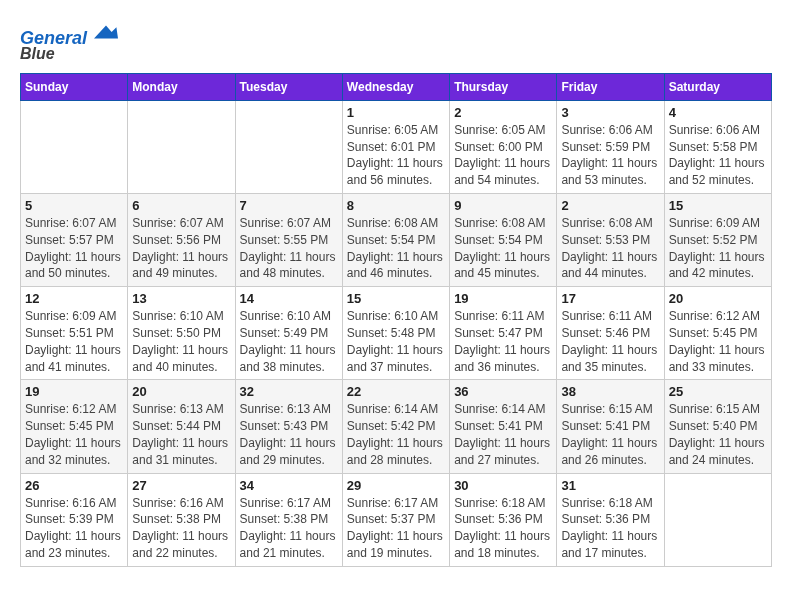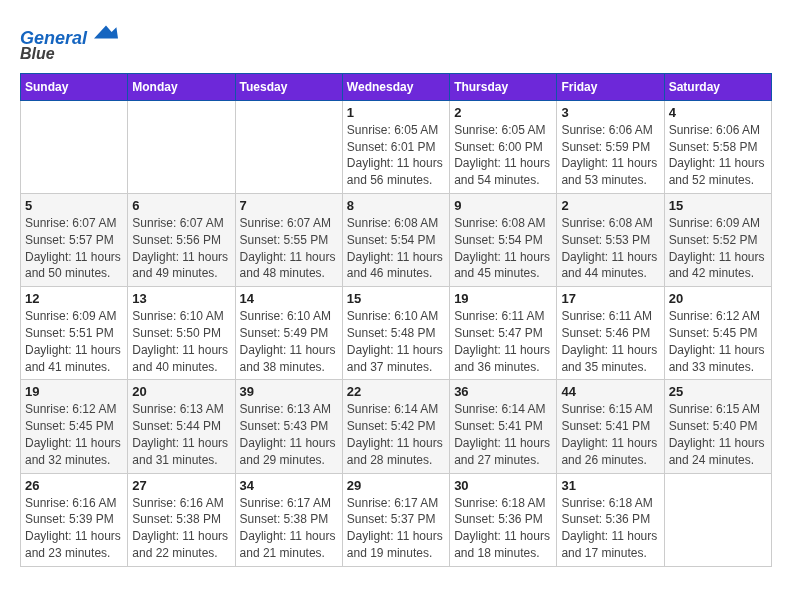--- a/index.html
+++ b/index.html
@@ -211,33 +211,33 @@
       <tr class="row-shaded">
         <td>
           <span class="day-number">19</span>
           <div class="day-info">Sunrise: 6:12 AM<br>Sunset: 5:45 PM<br>Daylight: 11 hours<br>and 32 minutes.</div>
         </td>
         <td>
           <span class="day-number">20</span>
           <div class="day-info">Sunrise: 6:13 AM<br>Sunset: 5:44 PM<br>Daylight: 11 hours<br>and 31 minutes.</div>
         </td>
         <td>
-          <span class="day-number">39</span>
+          <span class="day-number">32</span>
           <div class="day-info">Sunrise: 6:13 AM<br>Sunset: 5:43 PM<br>Daylight: 11 hours<br>and 29 minutes.</div>
         </td>
         <td>
           <span class="day-number">22</span>
           <div class="day-info">Sunrise: 6:14 AM<br>Sunset: 5:42 PM<br>Daylight: 11 hours<br>and 28 minutes.</div>
         </td>
         <td>
           <span class="day-number">36</span>
           <div class="day-info">Sunrise: 6:14 AM<br>Sunset: 5:41 PM<br>Daylight: 11 hours<br>and 27 minutes.</div>
         </td>
         <td>
-          <span class="day-number">44</span>
+          <span class="day-number">38</span>
           <div class="day-info">Sunrise: 6:15 AM<br>Sunset: 5:41 PM<br>Daylight: 11 hours<br>and 26 minutes.</div>
         </td>
         <td>
           <span class="day-number">25</span>
           <div class="day-info">Sunrise: 6:15 AM<br>Sunset: 5:40 PM<br>Daylight: 11 hours<br>and 24 minutes.</div>
         </td>
       </tr>
       <tr class="row-white">
         <td>
           <span class="day-number">26</span>

